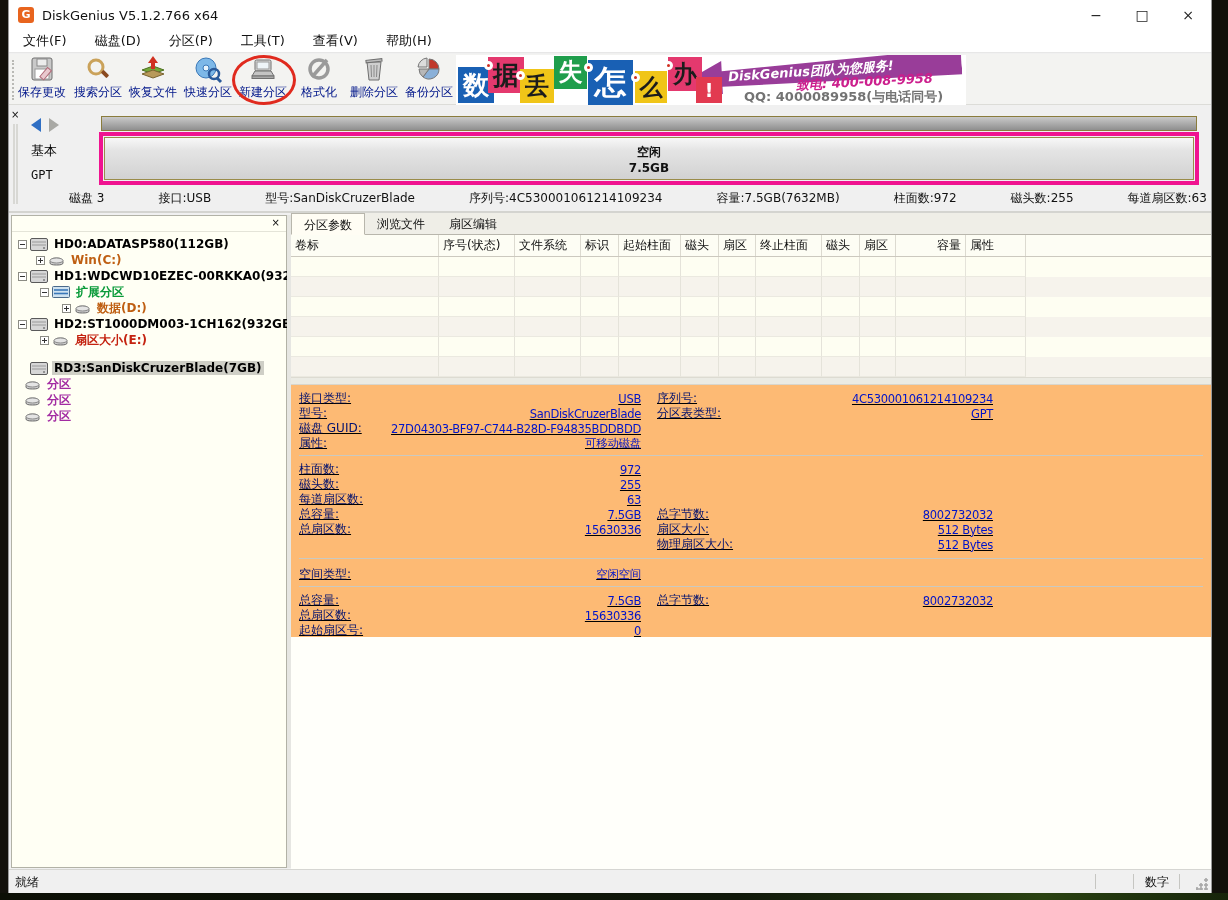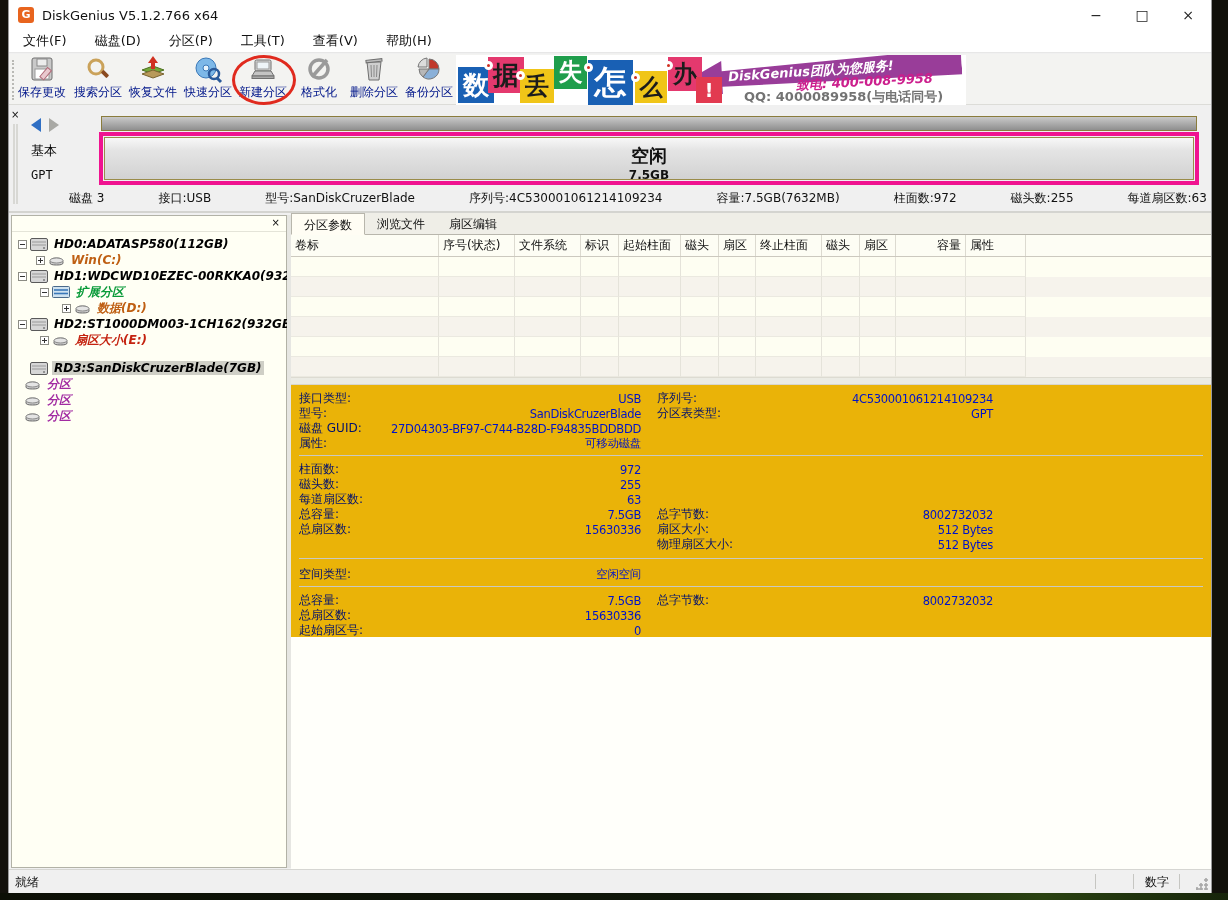--- a/index.html
+++ b/index.html
@@ -64,32 +64,32 @@
   .navarrow { position:absolute; top:12px; width:0; height:0; }
   #nav-back { left:22px; border-top:7px solid transparent; border-bottom:7px solid transparent; border-right:10px solid #2f6fc4; }
   #nav-fwd  { left:40px; border-top:7px solid transparent; border-bottom:7px solid transparent; border-left:10px solid #a9a9a5; }
   #lbl-basic { position:absolute; left:22px; top:36px; font-size:13px; color:#000000; }
   #lbl-gpt   { position:absolute; left:22px; top:62px; font-size:12px; color:#111; font-family:"DejaVu Sans Mono", monospace; }
   #thinbar { position:absolute; left:92px; top:10px; width:1096px; height:15px;
              border:1px solid #8a7c3c; background:linear-gradient(#c9c9c9,#8f8f8f); }
   #anno-box { position:absolute; left:90px; top:26px; width:1100px; height:53px; border:4px solid #f01390; z-index:20; }
   #freeblock { position:absolute; left:1px; top:1px; width:1090px; height:43px; border:1px solid #9a8c4a;
                background:linear-gradient(#f8f8f8 0%, #e4e4e4 30%, #d2d2d2 100%); text-align:center; }
-  #freeblock .l1 { margin-top:6px; font-size:18px; font-weight:bold; color:#111; }
+  #freeblock .l1 { margin-top:6px; font-size:12px; font-weight:bold; color:#111; }
   #freeblock .l2 { font-size:12px; font-weight:bold; color:#111; }
   #diskline { position:absolute; left:20px; top:84px; width:1160px; font-size:12px; color:#111; white-space:nowrap; }
   #diskline span { margin-right:14px;margin-left:40px; }
 
   
   #treepanel { position:absolute; left:2px; top:215px; width:276px; height:653px; background:#fffff4;
                border:1px solid #b2b2a6; }
   #treehead { position:relative; width:100%; height:16px; border-bottom:1px solid #e4e4d8; }
   #treehead .x { position:absolute; right:6px; top:1px; font-size:10px; color:#111; line-height:12px; }
   #tree { position:relative; margin-top:4px; }
-  .trow { position:relative; height:16px; display:flex; align-items:center; white-space:nowrap;font-style:italic; }
+  .trow { position:relative; height:16px; display:flex; align-items:center; white-space:nowrap; }
   .trow .exp { width:9px; height:9px; border:1px solid #8c8c84; background:#fff; margin-right:3px;
                position:relative; flex:none; }
   .trow .exp::after { content:""; position:absolute; left:1px; top:3px; width:5px; height:1px; background:#333; }
   .trow .exp.plus::before { content:""; position:absolute; left:3px; top:1px; width:1px; height:5px; background:#333; }
   .trow svg { margin-right:4px; flex:none; }
   .trow .tl { font-size:12px; font-weight:bold; line-height:14px; padding:0 2px; }
   .trow .tl.sel { background:#cfcfc6; }
 
   #splitter { position:absolute; left:278px; top:215px; width:4px; height:653px; background:#e6e6e2; }
 
@@ -99,21 +99,21 @@
   .tab { height:22px; padding:0 12px; font-size:12px; color:#111; line-height:22px; }
   .tab.active { background:#fffdf4; border:1px solid #b8b6ac; border-bottom:1px solid #fffdf4; font-weight:normal; }
   #thead { display:flex; width:100%; height:22px; background:#fdfdf4; border-bottom:1px solid #ccc9bf; }
   .hcell { font-size:12px; color:#111; line-height:21px; padding:0 4px; border-right:1px solid #dcdad0;
            overflow:hidden; white-space:nowrap; flex:none; }
   .brow { display:flex; width:100%; height:20px; }
   .brow.odd { background:#fefef2; } .brow.even { background:#f6f3ec; }
   .bcell { border-right:1px solid #e5e3da; border-bottom:1px solid #ebe9e0; height:100%; flex:none; }
   #graystrip { width:100%; height:8px; background:#ececе6; background:#ececе4; background:#ebebe4; border-top:1px solid #dddbd2; border-bottom:1px solid #d8d6cd; }
 
-  #details { position:relative; padding:5px 6px 0 8px; background:#eab308; }
+  #details { position:relative; padding:5px 6px 0 8px; background:#fdba74;text-decoration:underline; }
   .drow { display:grid; grid-template-columns:112px 230px 16px 130px 206px; height:15px; align-items:center; }
   .dl { font-size:12px; color:#00106e; white-space:nowrap; }
   .dv { font-size:11.5px; color:#0013c8; white-space:nowrap; display:flex; justify-content:flex-end; letter-spacing:-0.3px; }
   .ddiv { border-top:1px solid #c9c9c2; margin:5px 2px 5px 0; }
   .ddiv.sp { margin-top:7px; margin-bottom:7px; }
 
   
   #statusbar { position:absolute; left:0; top:869px; width:100%; height:24px; background:#f0f0f0;
                border-top:1px solid #d6d6d2; }
   #st-ready { position:absolute; left:6px; top:4px; font-size:12px; color:#111; }

